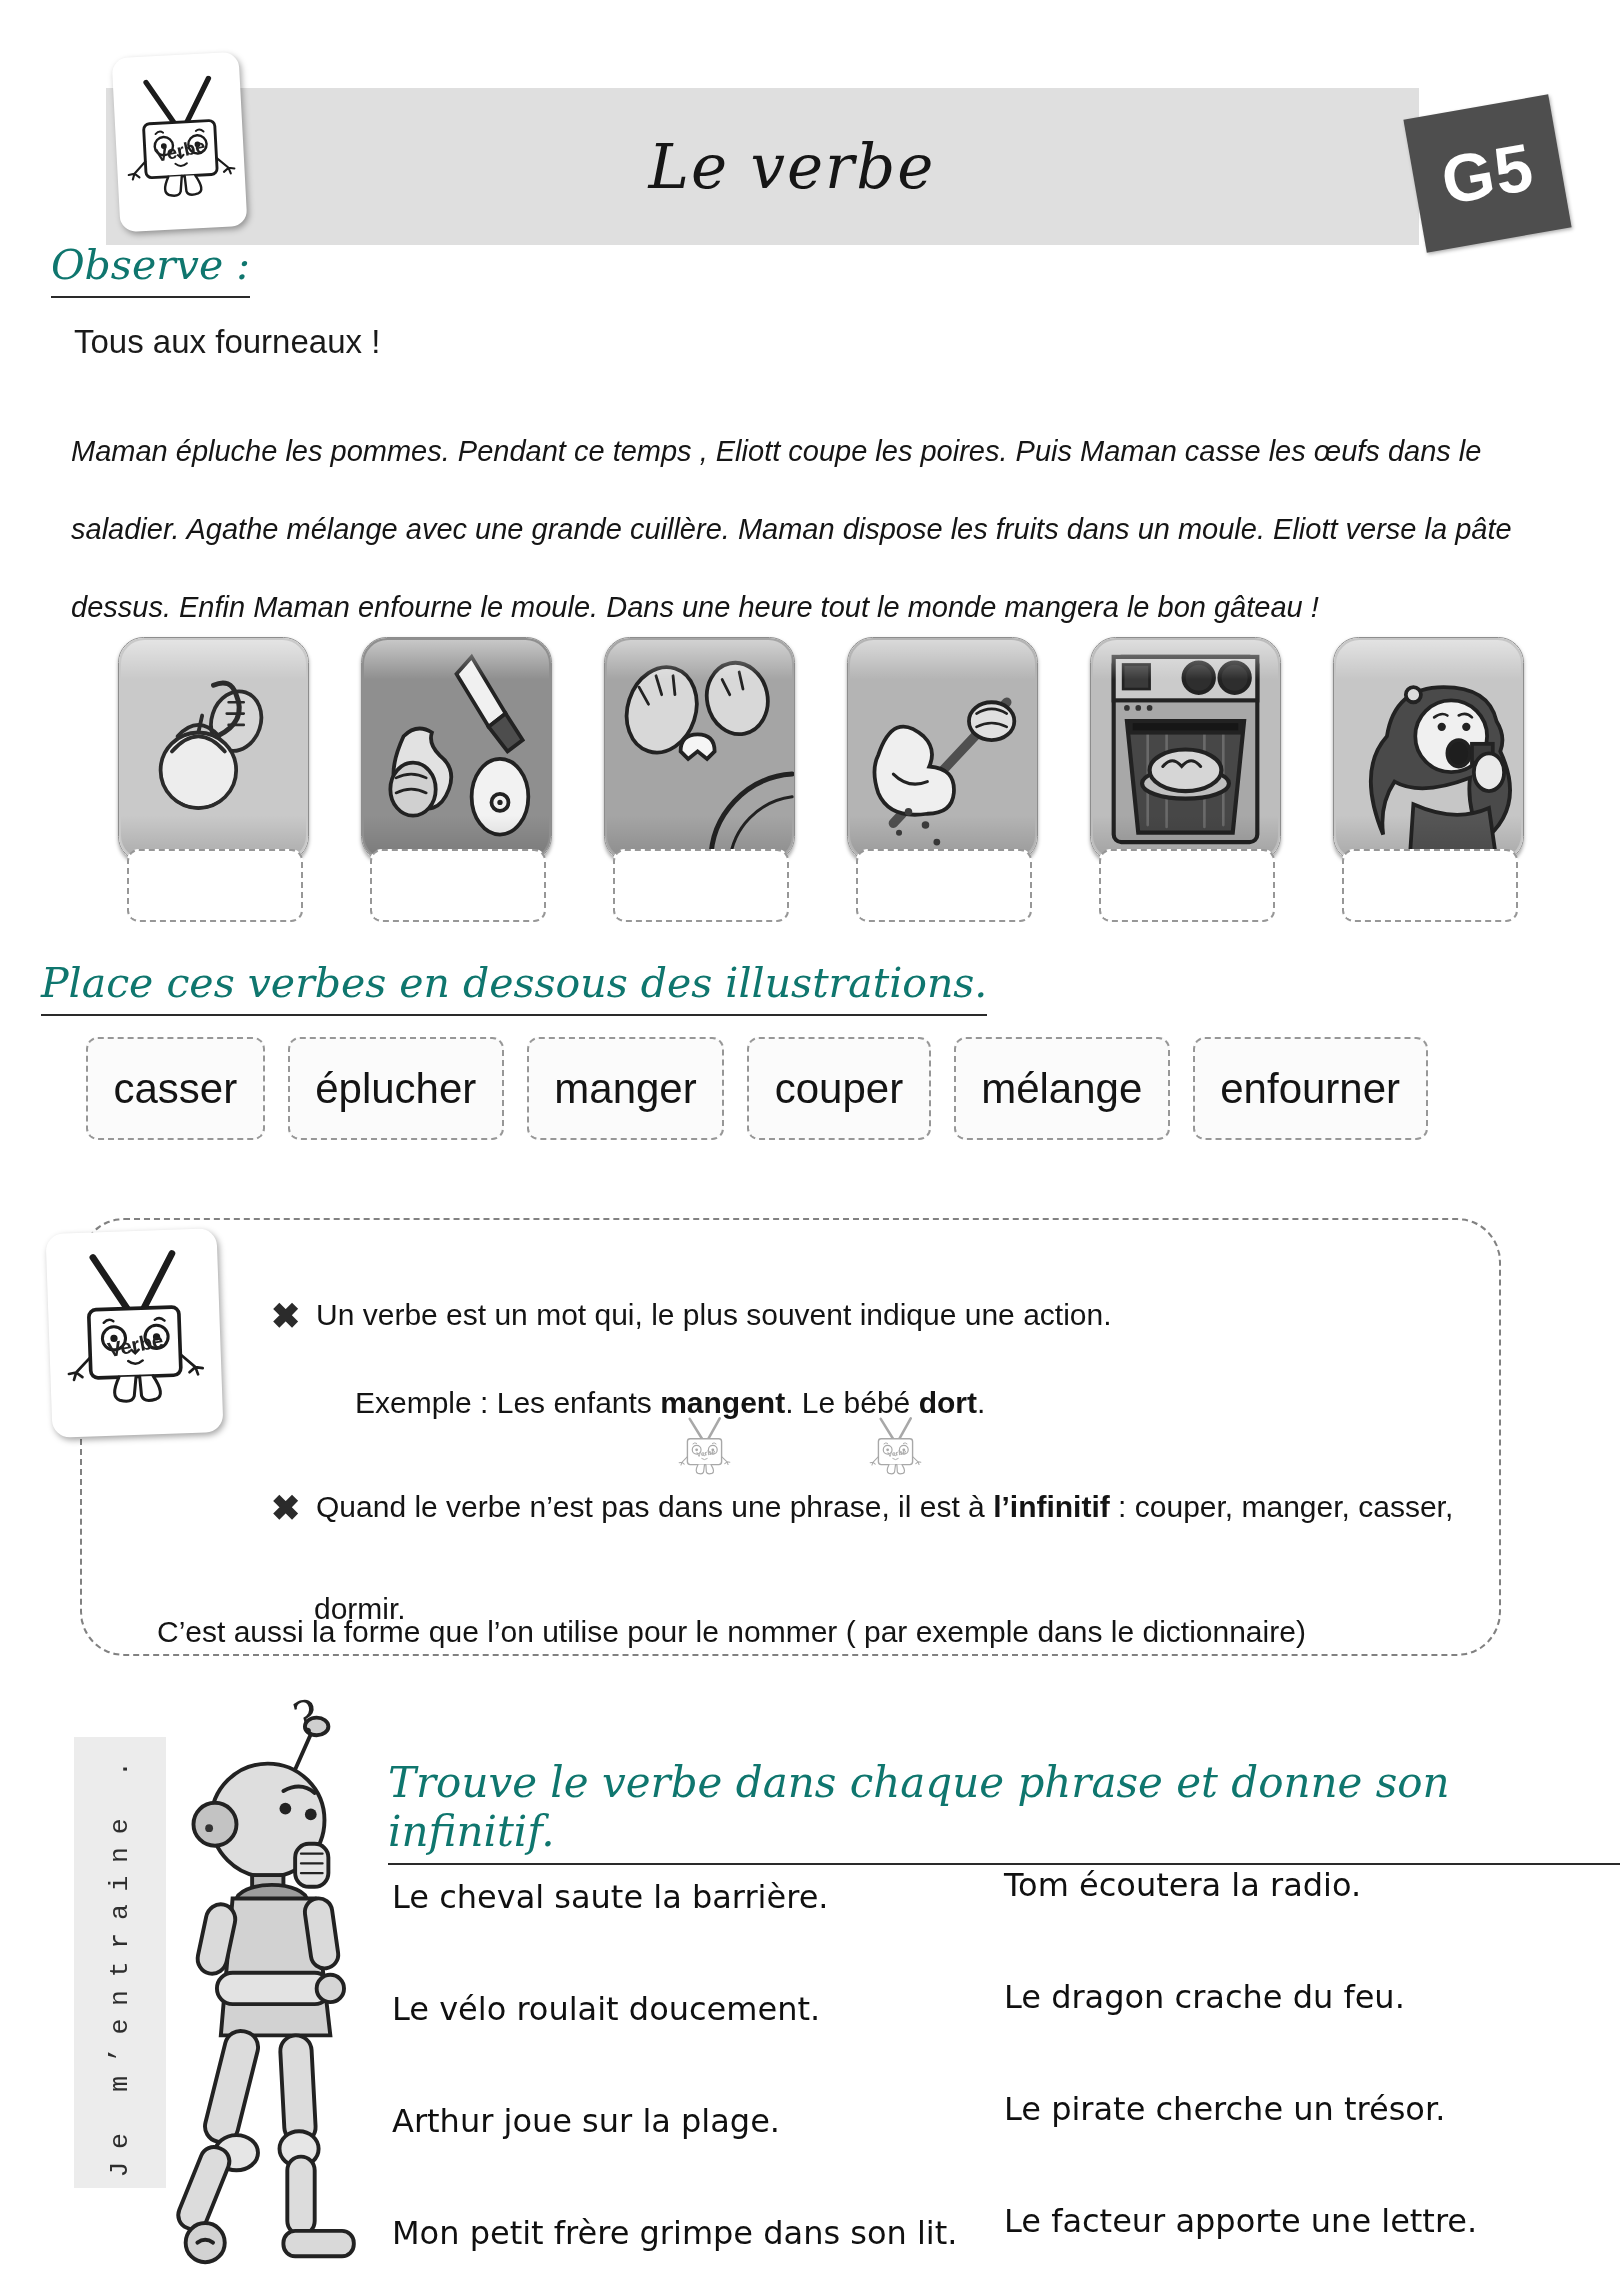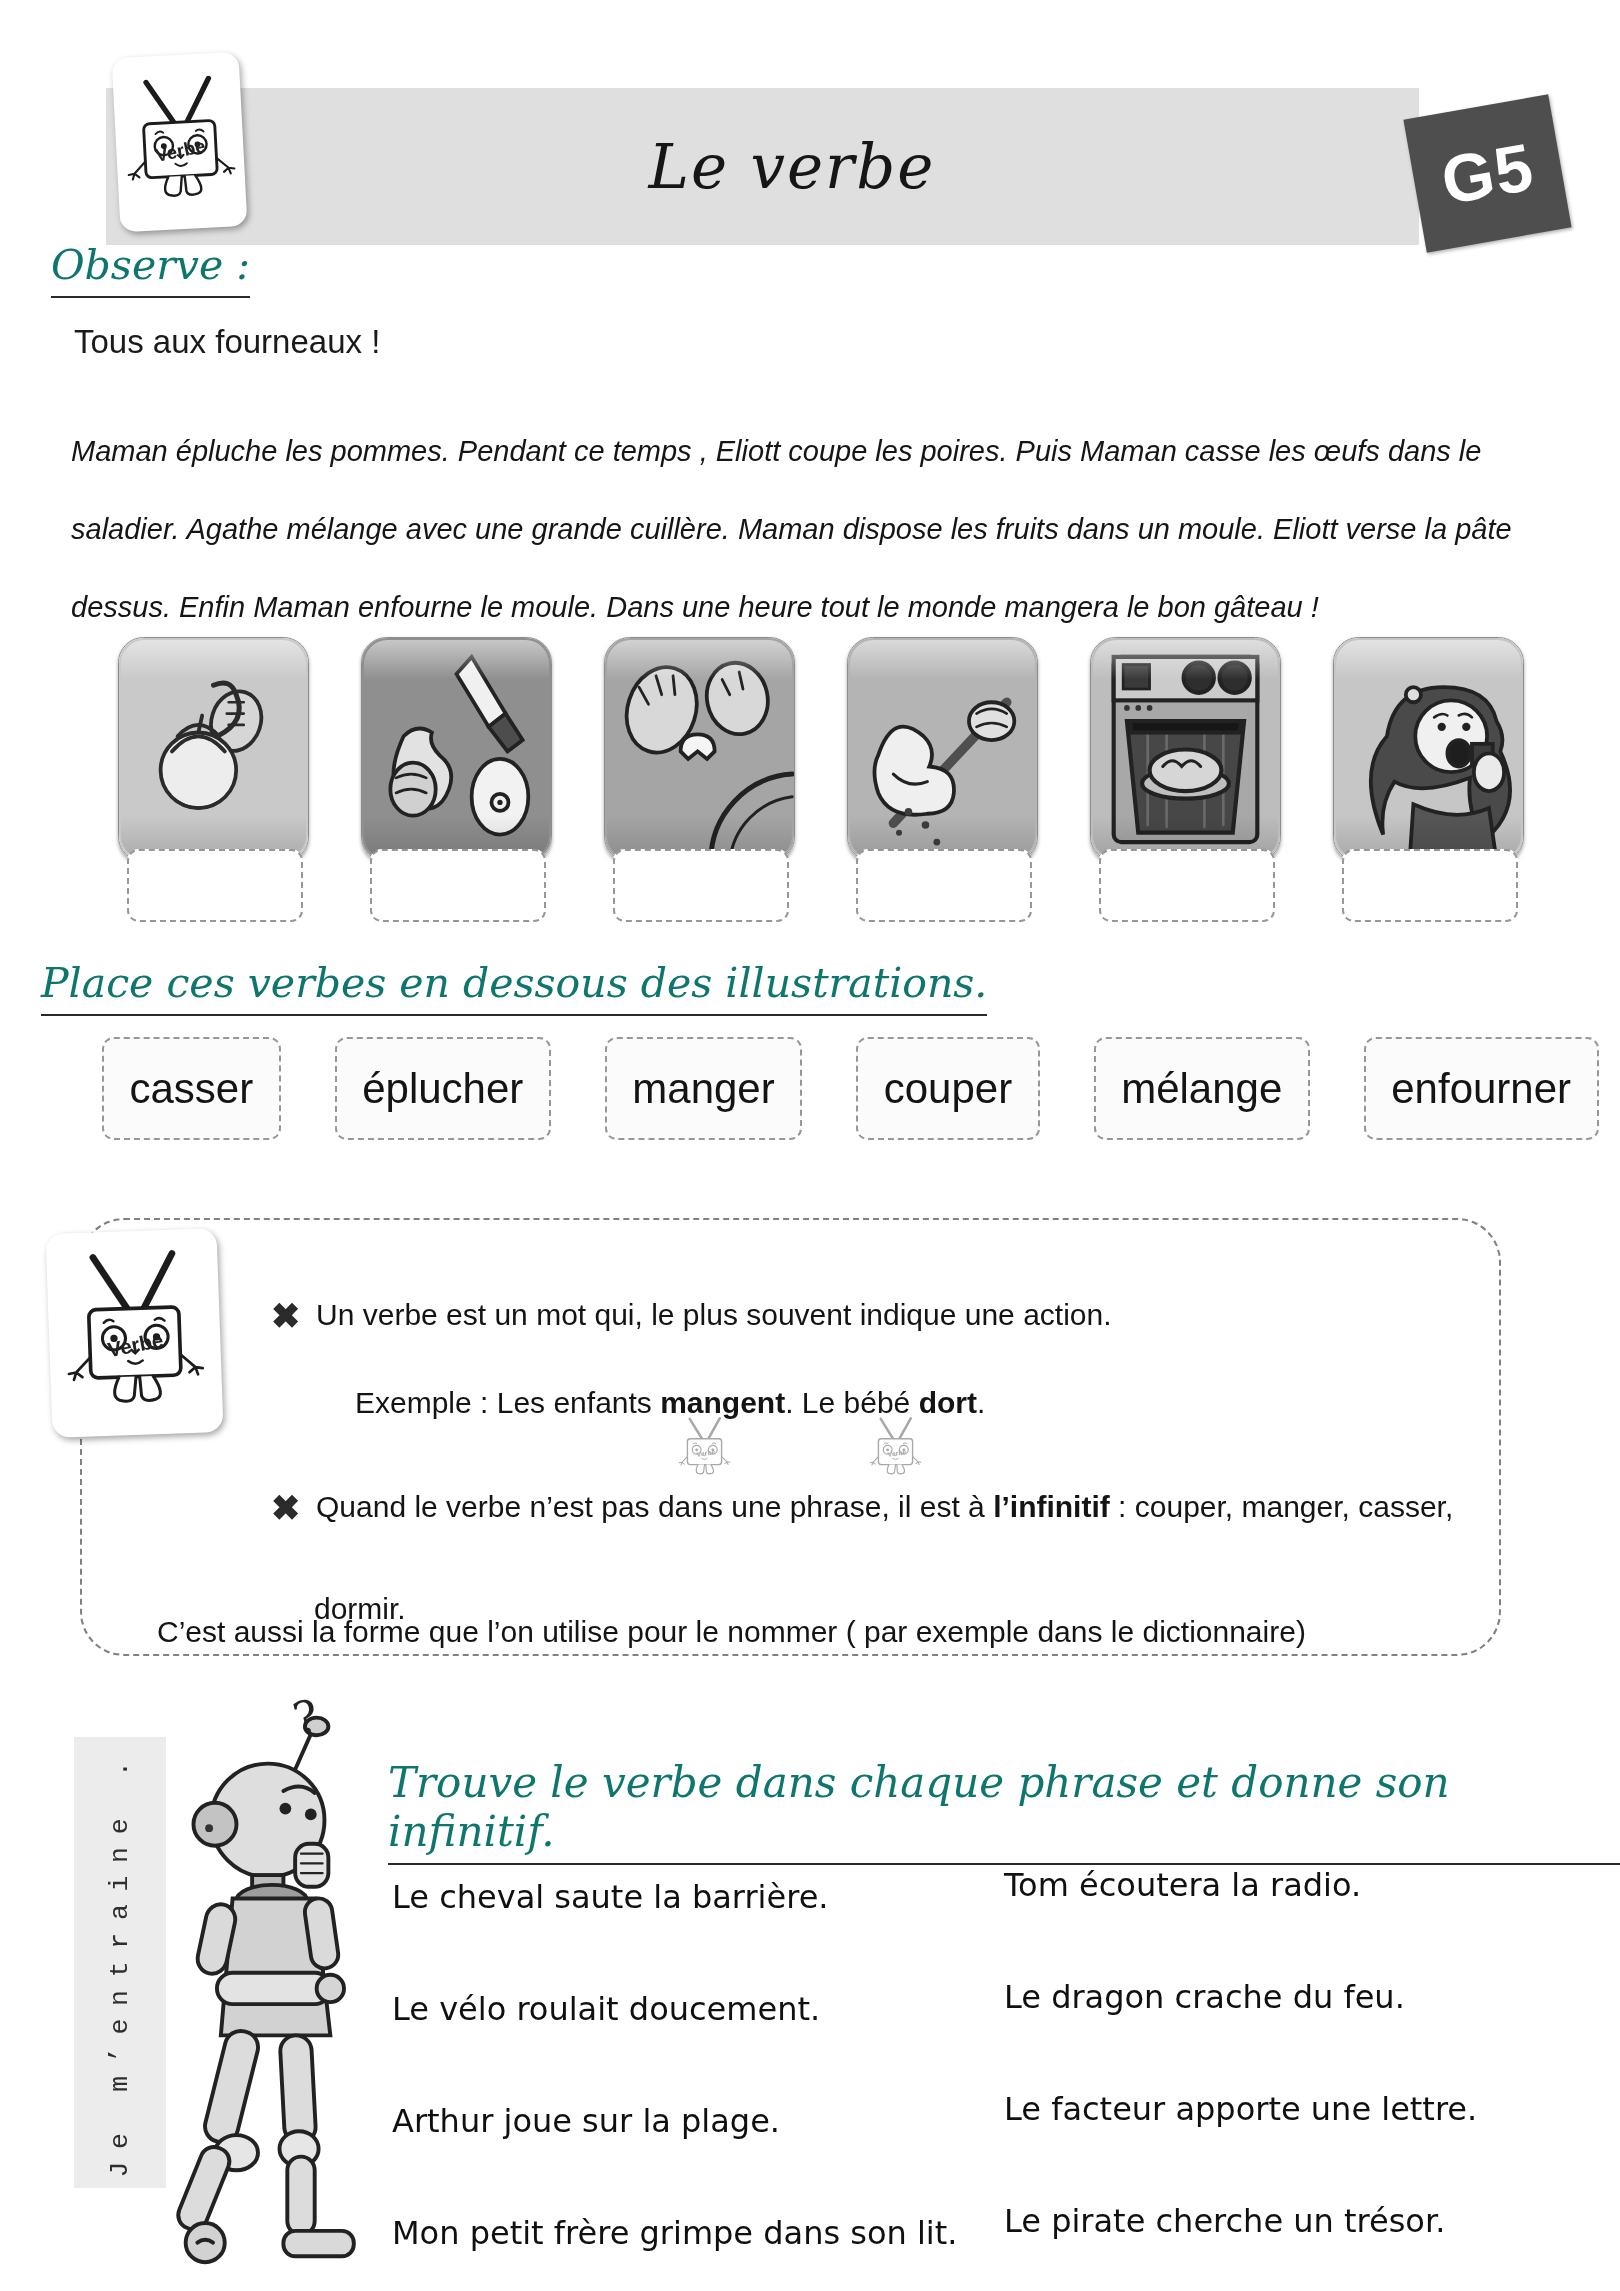--- a/index.html
+++ b/index.html
@@ -75,21 +75,21 @@
     background: linear-gradient(180deg, rgba(255,255,255,.5), rgba(255,255,255,0) 18%, rgba(0,0,0,0) 80%, rgba(0,0,0,.15));
     pointer-events:none;
   }
   
   .answers { position:absolute; left:127px; top:849px; display:flex; gap:67px; }
   .answer-box {
     width:176px; height:73px;
     border:2.9px dashed #979797; border-radius:11.8px; background:#fff;
   }
   
-  .words { position:absolute; left:102px; top:1037px; display:flex; gap:54px; align-items:flex-end; }
+  .words { position:absolute; left:86px; top:1037px; display:flex; gap:23px; align-items:flex-end; }
   .word-chip {
     border:2.9px dashed #979797; border-radius:11.8px; background:#fbfbfb;
     font-size:42px; color:#141414; padding:25.5px 25.5px;
     display:flex; align-items:center; justify-content:center;
   }
   
   .lesson-box {
     position:absolute; left:80px; top:1218px; width:1421px; height:438px;
     border:2.9px dashed #818181; border-radius:44px; background:#fff;
   }
@@ -380,18 +380,18 @@
 
   <div class="sentences col-left">
     <p>Le cheval saute la barrière.</p>
     <p>Le vélo roulait doucement.</p>
     <p>Arthur joue sur la plage.</p>
     <p>Mon petit frère grimpe dans son lit.</p>
   </div>
   <div class="sentences col-right">
     <p>Tom écoutera la radio.</p>
     <p>Le dragon crache du feu.</p>
+    <p>Le pirate cherche un trésor.</p>
     <p>Le facteur apporte une lettre.</p>
-    <p>Le pirate cherche un trésor.</p>
   </div>
 
 </div>
 
 
 </body></html>

